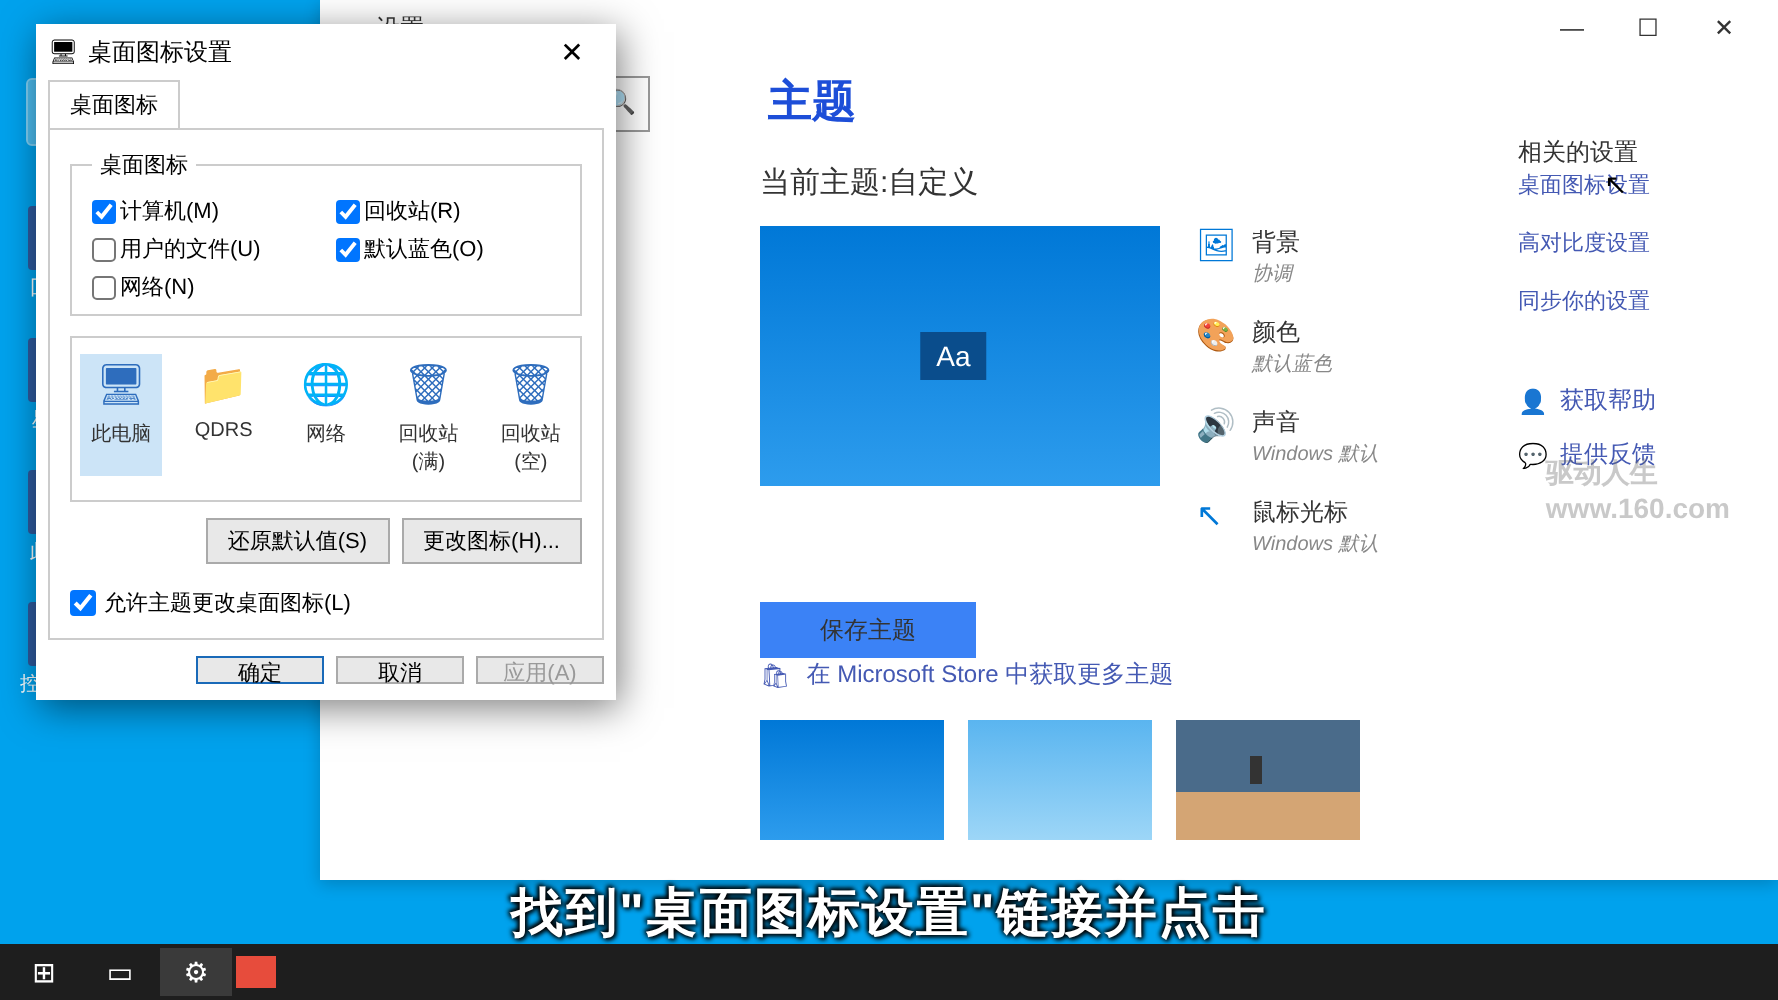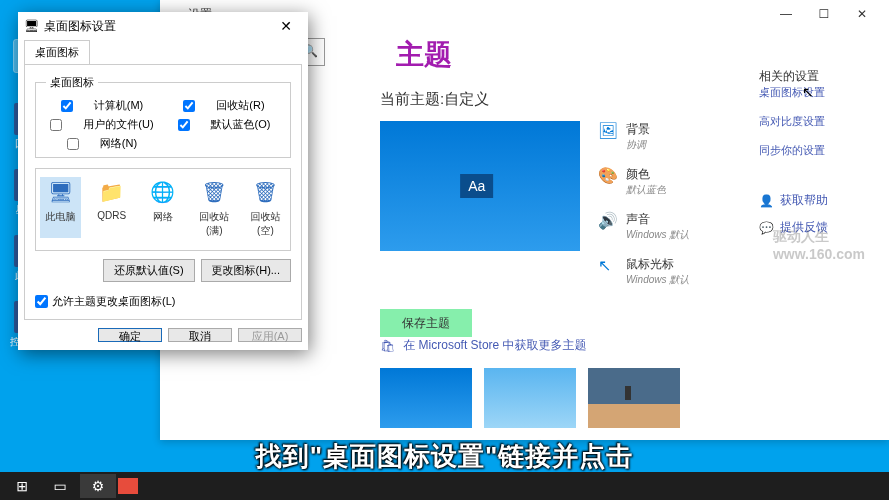--- a/index.html
+++ b/index.html
@@ -20,51 +20,51 @@
 .settings-body { display: flex; height: calc(100% - 28px); }
 .settings-sidebar { width: 200px; padding: 10px; }
 .settings-search { width: 155px; height: 28px; border: 1px solid #999; padding: 0 24px 0 6px; font-size: 12px; position: relative; }
 .settings-main { flex: 1; padding: 0 20px; overflow: hidden; display: flex; }
 .settings-content { flex: 1; }
 .settings-right { width: 110px; font-size: 12px; padding-top: 40px; }
 .settings-right h4 { font-size: 12px; font-weight: normal; color: #333; }
 .settings-right .link { color: #4459b3; cursor: pointer; margin-bottom: 14px; display:block; font-size: 11px;}
 .settings-right .help { color: #4459b3; cursor: pointer; margin-bottom: 10px; display: flex; align-items:center; gap:6px; }
 .settings-right .help .i { font-size: 12px; }
-h1.page-title { font-size: 28px; font-weight: 600; margin: 8px 16px 16px; color: #a21caf; }
+h1.page-title { font-size: 22px; font-weight: 600; margin: 8px 4px 16px; color: #1d4ed8; }
 h2.section { font-size: 15px; font-weight: 400; margin-bottom: 12px; color: #333; }
 .current-theme { display: flex; gap: 18px; }
 .theme-preview { width: 200px; height: 130px; background: linear-gradient(180deg,#0078d7,#2d9ced); position: relative; }
 .theme-preview::after { content:"Aa"; position:absolute; left:50%; top:50%; transform:translate(-60%,-50%); color:#fff; font-size:14px; background:#0a4d8c; padding:4px 8px; }
 .theme-opts { flex: 1; }
 .opt { display: flex; gap: 10px; margin-bottom: 14px; align-items: flex-start; }
 .opt .oi { width: 18px; height: 18px; color: #0078d7; font-size: 16px; }
 .opt .ot { font-size: 12px; color: #333; }
 .opt .os { font-size: 10px; color: #888; font-style: italic; }
-.save-btn { margin-top: 8px; width: 92px; height: 28px; font-size: 12px; background: #86efac; border: none; color: #333; }
+.save-btn { margin-top: 8px; width: 108px; height: 28px; font-size: 12px; background: #3b82f6; border: none; color: #333; }
 .store-link { display: flex; align-items: center; gap: 8px; color: #4459b3; font-size: 12px; margin-bottom: 14px; cursor: pointer; }
 .theme-grid { display: flex; gap: 12px; }
 .theme-card { width: 92px; }
 .theme-card .thumb { width: 92px; height: 60px; background: linear-gradient(180deg,#0078d7,#2d9ced); }
 .theme-card .thumb.light { background: linear-gradient(180deg,#5ab5f0,#9dd6f7); }
 .theme-card .thumb.photo { background: linear-gradient(180deg,#4a6b8a 60%,#d4a574 60%); position:relative; }
 .theme-card .thumb.photo::after{content:""; position:absolute; left:40%; top:30%; width:6px; height:14px; background:#333;}
 
 
 .dialog { position: absolute; left: 18px; top: 12px; width: 290px; background: #fff; box-shadow: 2px 4px 18px rgba(0,0,0,0.5); font-size: 12px; }
 .dialog-title { display: flex; align-items: center; height: 28px; padding: 0 6px; }
 .dialog-title .ico { width:14px; height:14px; margin-right:6px;}
 .dialog-title .close { margin-left: auto; width: 32px; text-align: center; cursor: pointer; font-size: 14px; }
 .dialog-tabs { display: flex; padding: 0 6px; }
 .dialog-tab { padding: 4px 10px; border: 1px solid #ccc; border-bottom: none; background: #fff; font-size: 11px; }
 .dialog-body { border: 1px solid #ccc; margin: 0 6px; padding: 10px; border-top: 1px solid #ccc; }
 .dialog-body fieldset { border: 1px solid #ccc; padding: 8px 10px 2px; margin-bottom: 10px; }
 .dialog-body legend { font-size: 11px; padding: 0 4px; }
 .chk-grid { display: grid; grid-template-columns: 1fr 1fr; gap: 4px 10px; margin-bottom: 4px; }
-.chk { display: flex; align-items: center; gap: 21px; font-size: 11px; justify-content: center; }
+.chk { display: flex; align-items: center; gap: 2px; font-size: 11px; }
 .chk input { width: 12px; height: 12px; }
 .icon-row { display: flex; gap: 10px; padding: 6px 2px 10px; }
 .icon-item { width: 44px; text-align: center; font-size: 10px; color: #333; }
 .icon-item .ib { width: 30px; height: 30px; margin: 0 auto 3px; display:flex; align-items:center; justify-content:center; font-size:20px; color:#2e6dbd;}
 .icon-item.sel { background: #cce4f7; }
 .btn-row { display: flex; justify-content: flex-end; gap: 6px; margin-bottom: 6px;}
 .btn-row button { font-size: 11px; padding: 3px 10px; background: #e8e8e8; border: 1px solid #aaa; }
 .dialog-footer { display: flex; justify-content: flex-end; gap: 6px; padding: 8px 6px; }
 .dialog-footer button { width: 64px; height: 14px; font-size: 11px; background: #e8e8e8; border: 1px solid #aaa; }
 .dialog-footer button.primary { background: #e8e8e8; border: 1px solid #1a6ab8; }

